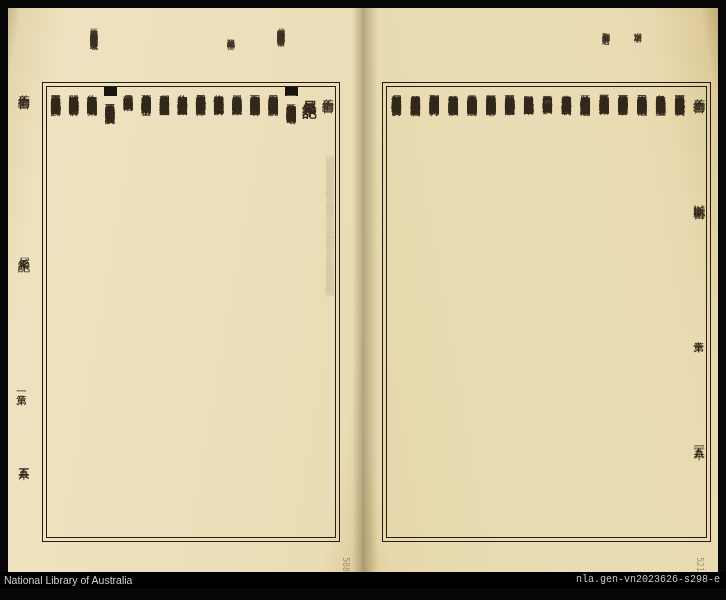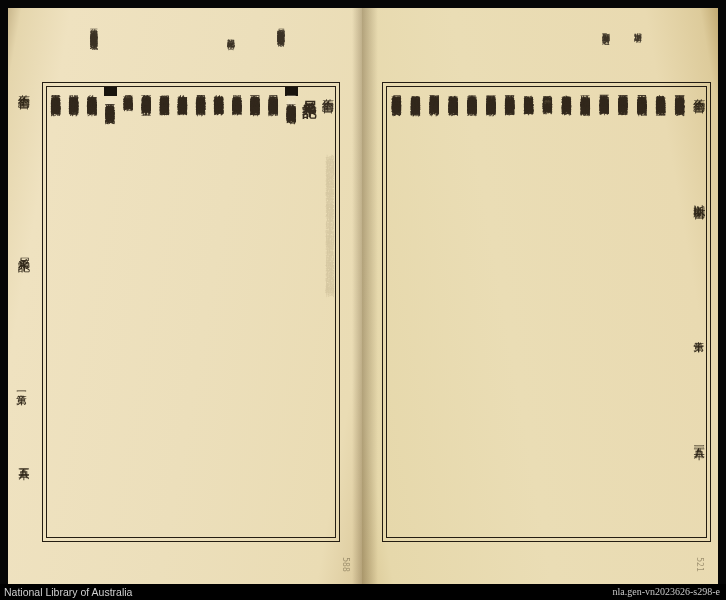--- a/index.html
+++ b/index.html
@@ -51,24 +51,24 @@
     font-size:8px;line-height:10px;letter-spacing:.5px;color:#3c3326;
   }
   .ghost{
     position:absolute;right:4px;top:64px;height:392px;width:40px;
     writing-mode:vertical-rl;text-orientation:upright;
     font-size:9px;line-height:11px;letter-spacing:2px;
     color:#6b5a38;opacity:.16;pointer-events:none;
   }
   .pencil{position:absolute;font-family:"DejaVu Sans Mono","Liberation Mono",monospace;
     font-size:8px;color:rgba(100,88,60,.55);transform:rotate(90deg);}
-  .footer-bar{position:absolute;left:0;right:0;bottom:0;height:16px;background:#000;}
+  .footer-bar{position:absolute;left:0;right:0;bottom:12px;height:16px;background:#000;}
   .footer-bar .lib{position:absolute;left:4px;top:2px;font-family:"Liberation Sans","DejaVu Sans",sans-serif;
     font-size:10.5px;color:#cfcfcf;}
-  .footer-bar .cat{position:absolute;right:6px;top:2px;font-family:Liberation Serif, serif;
+  .footer-bar .cat{position:absolute;right:6px;top:2px;font-family:Liberation Mono, monospace;
     font-size:10px;color:#c8c8c8;}
 </style>
 </head>
 <body>
 
 <div class="leaf leaf-right">
   <div class="mnote" style="left:227px;top:14px;width:50px;height:46px;">尼希米聞耶路撒冷景況甚苦迫中心憂鬱禁食祈禱</div>
   <div class="mnote" style="left:205px;top:24px;width:22px;height:50px;">記錄尼希米禱告</div>
   <div class="mnote" style="left:28px;top:14px;width:62px;height:46px;">亞達泄西王知尼希米心有隱憂惠下廷寄遣之往耶路撒冷建築城垣</div>
 

